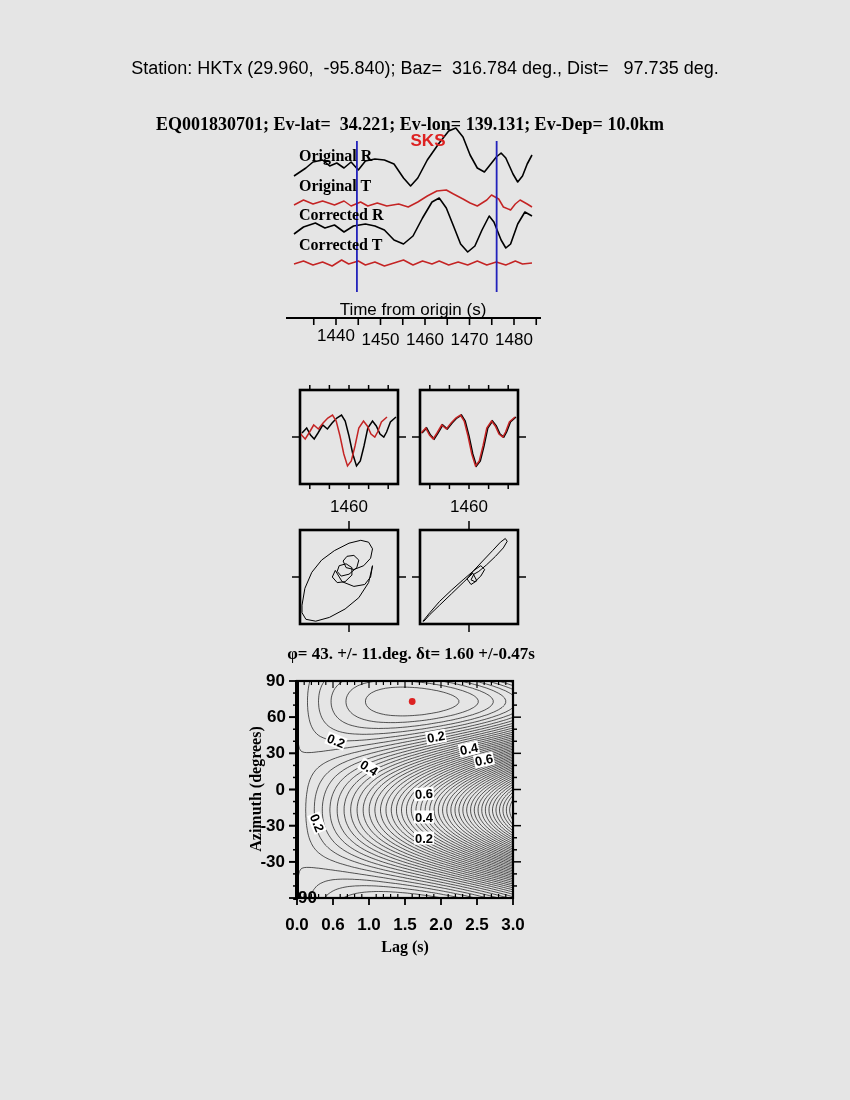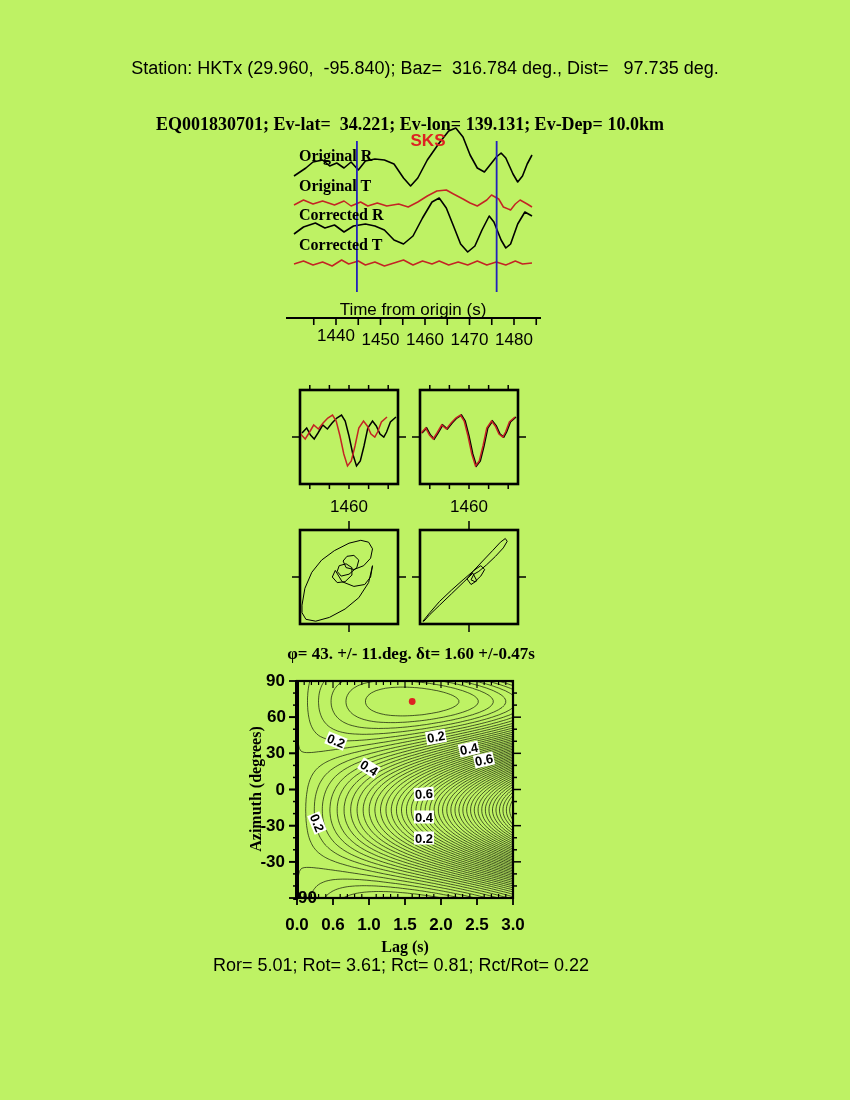--- a/index.html
+++ b/index.html
@@ -1,16 +1,16 @@
 <!DOCTYPE html>
 <html><head>
 <meta charset="utf-8">
 <style>
   html,body{margin:0;padding:0;background:#fff;}
-  .page{position:relative;width:850px;height:1100px;background:#bef264;overflow:hidden;
+  .page{position:relative;width:850px;height:1100px;background:#e5e5e5;overflow:hidden;
         font-family:"Liberation Sans","DejaVu Sans",sans-serif;}
   svg{position:absolute;left:0;top:0;}
   .abs{position:absolute;white-space:pre;}
   .t1{font:18px "Liberation Sans",sans-serif;color:#000;left:425px;top:58px;transform:translateX(-50%);}
   .t2{font:bold 18px "Liberation Serif","DejaVu Serif",serif;color:#000;left:410px;top:98px;transform:translateX(-50%);margin-top:16px;}
   .sks{font:bold 17px "Liberation Sans",sans-serif;left:428px;top:131px;transform:translateX(-50%);}
   .trlbl{font:bold 16px "Liberation Serif","DejaVu Serif",serif;color:#000;left:299px;}
   .axlbl{font:17px "Liberation Sans",sans-serif;color:#000;left:413px;top:300px;transform:translateX(-50%);}
   .tick{position:absolute;font:17px "Liberation Sans",sans-serif;color:#000;transform:translateX(-50%);white-space:pre;}
   .ytick{position:absolute;font:bold 17px "Liberation Sans",sans-serif;color:#000;transform:translate(-100%,-50%);white-space:pre;}
@@ -315,14 +315,13 @@
       <span class="clab" style="left: 469px; top: 749px; transform: translate(-50%, -50%) rotate(-12deg);">0.4</span>
       <span class="clab" style="left: 484px; top: 760px; transform: translate(-50%, -50%) rotate(-12deg);">0.6</span>
       <span class="clab" style="left: 336px; top: 741px; transform: translate(-50%, -50%) rotate(22deg);">0.2</span>
       <span class="clab" style="left: 369px; top: 768px; transform: translate(-50%, -50%) rotate(32deg);">0.4</span>
       <span class="clab" style="left: 424px; top: 794px; transform: translate(-50%, -50%) rotate(-4deg);">0.6</span>
       <span class="clab" style="left: 424px; top: 817px; transform: translate(-50%, -50%) rotate(0deg);">0.4</span>
       <span class="clab" style="left: 424px; top: 838px; transform: translate(-50%, -50%) rotate(0deg);">0.2</span>
       <span class="clab" style="left: 317px; top: 823px; transform: translate(-50%, -50%) rotate(68deg);">0.2</span>
     </div>
 
-  <div class="abs footer">Ror= 5.01; Rot= 3.61; Rct= 0.81; Rct/Rot= 0.22</div>
 </div>
 
 </body></html>

